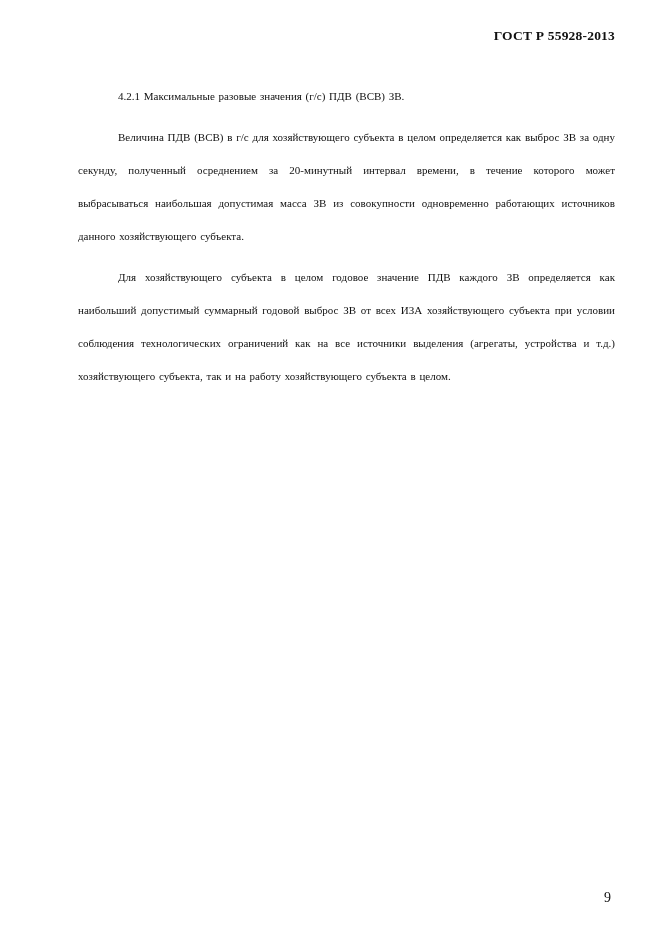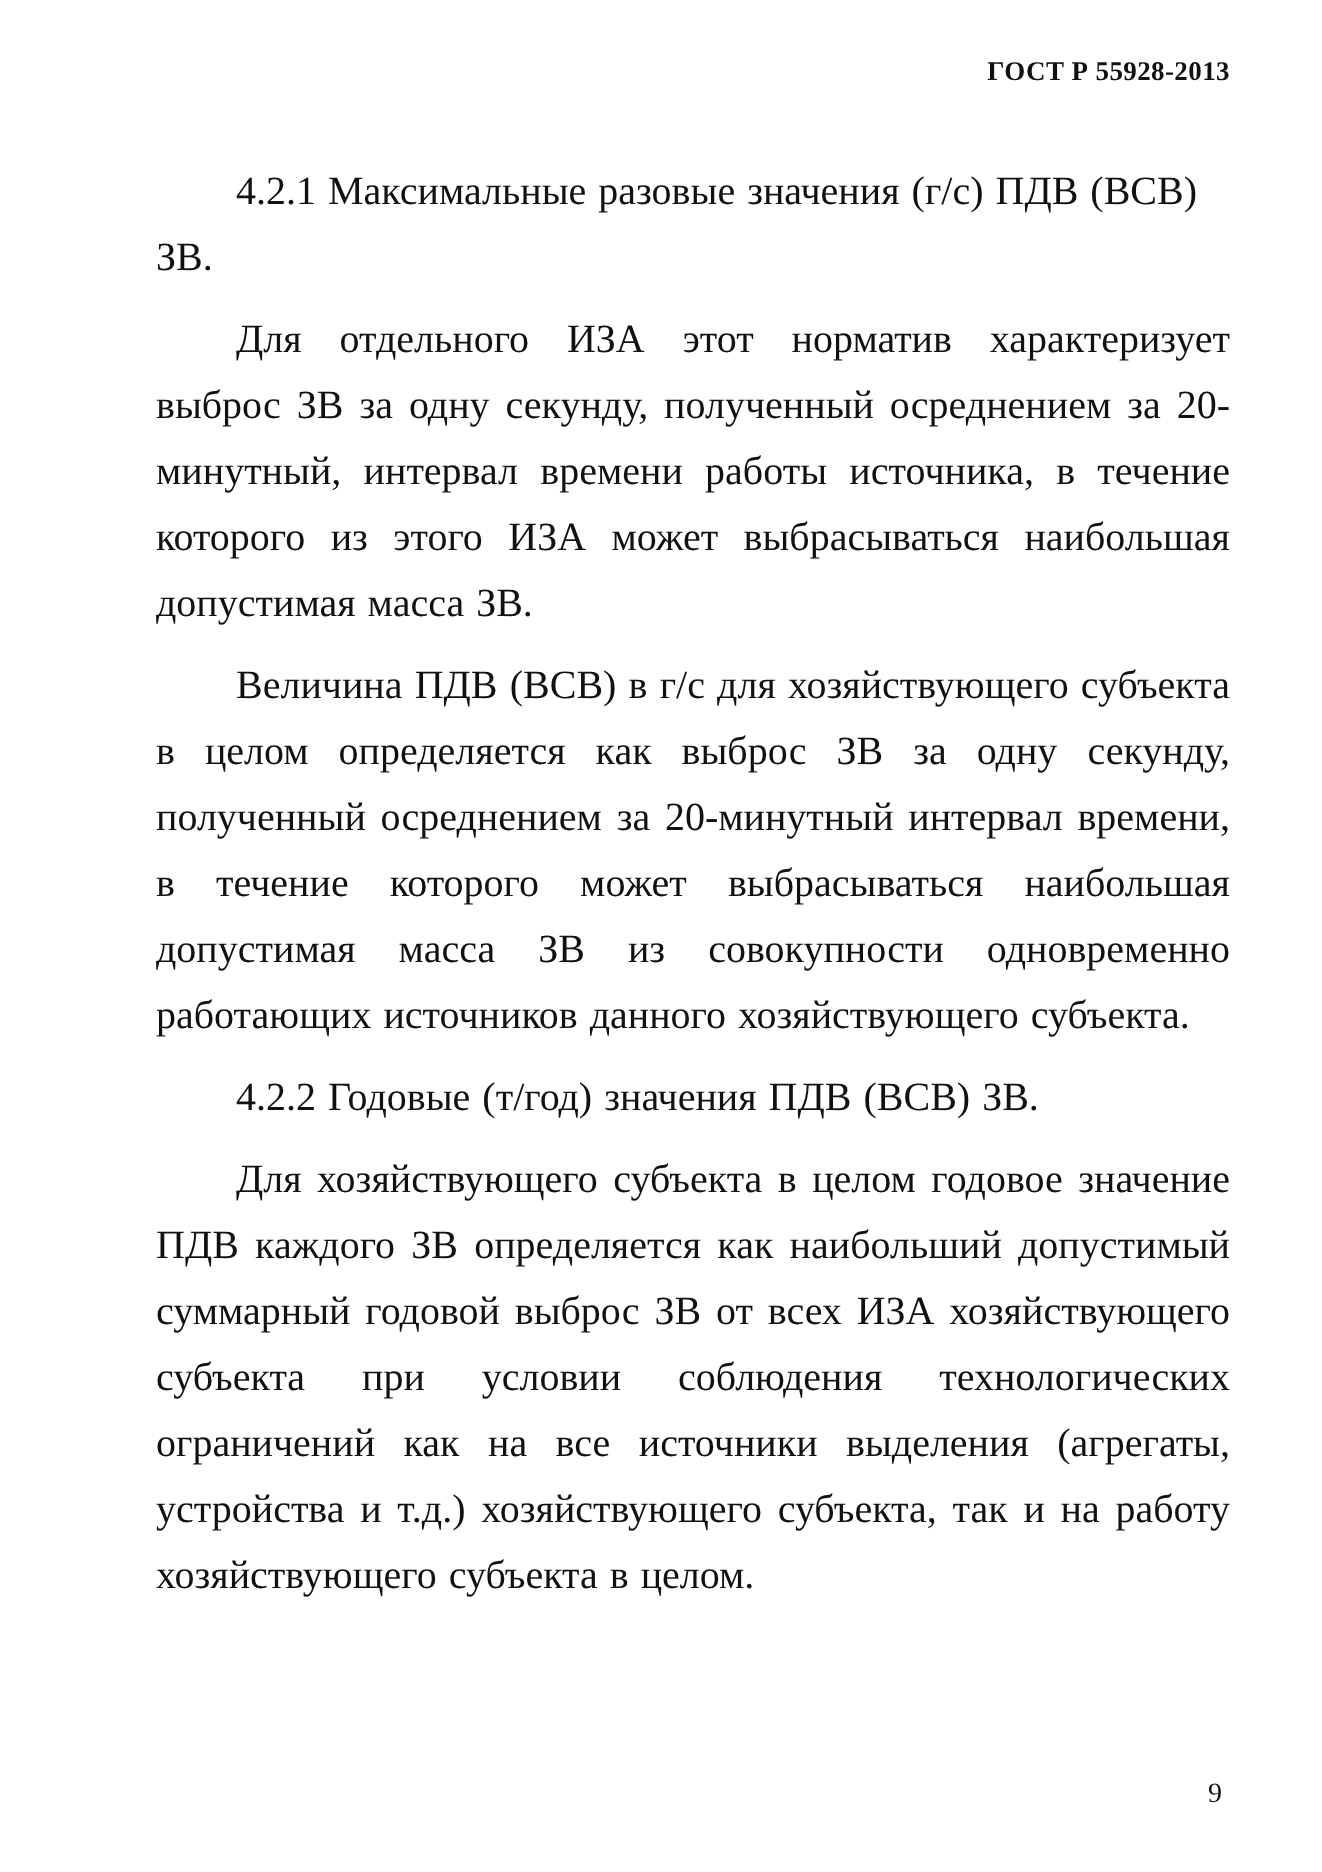--- a/index.html
+++ b/index.html
@@ -19,21 +19,21 @@
     overflow: hidden;
   }
   .doc-header {
     text-align: right;
     font-weight: bold;
     font-size: 13.5px;
     letter-spacing: 0.2px;
     margin-bottom: 36px;
   }
   .body-text {
-    font-size: 20px;
+    font-size: 11px;
     line-height: 33px;
   }
   .para {
     text-align: justify;
     text-indent: 40px;
     margin-bottom: 8px;
     word-spacing: 1px;
   }
   .para.heading {
     text-align: left;
@@ -49,23 +49,21 @@
 <body>
 
 <div class="page">
 
   <div class="doc-header">
     <span>ГОСТ Р 55928-2013</span>
   </div>
 
   <div class="body-text">
     <p class="para heading">4.2.1 Максимальные разовые значения (г/с) ПДВ (ВСВ) ЗВ.</p>
-    <p class="para">Для отдельного ИЗА этот норматив характеризует выброс ЗВ за одну секунду, полученный осреднением за 20-минутный, интервал времени работы источника, в течение которого из этого ИЗА может выбрасываться наибольшая допустимая масса ЗВ.</p>
     <p class="para">Величина ПДВ (ВСВ) в г/с для хозяйствующего субъекта в целом определяется как выброс ЗВ за одну секунду, полученный осреднением за 20-минутный интервал времени, в течение которого может выбрасываться наибольшая допустимая масса ЗВ из совокупности одновременно работающих источников данного хозяйствующего субъекта.</p>
-    <p class="para heading">4.2.2 Годовые (т/год) значения ПДВ (ВСВ) ЗВ.</p>
     <p class="para">Для хозяйствующего субъекта в целом годовое значение ПДВ каждого ЗВ определяется как наибольший допустимый суммарный годовой выброс ЗВ от всех ИЗА хозяйствующего субъекта при условии соблюдения технологических ограничений как на все источники выделения (агрегаты, устройства и т.д.) хозяйствующего субъекта, так и на работу хозяйствующего субъекта в целом.</p>
   </div>
 
   <div class="footer">
     <span>9</span>
   </div>
 
 </div>
 
 </body></html>

